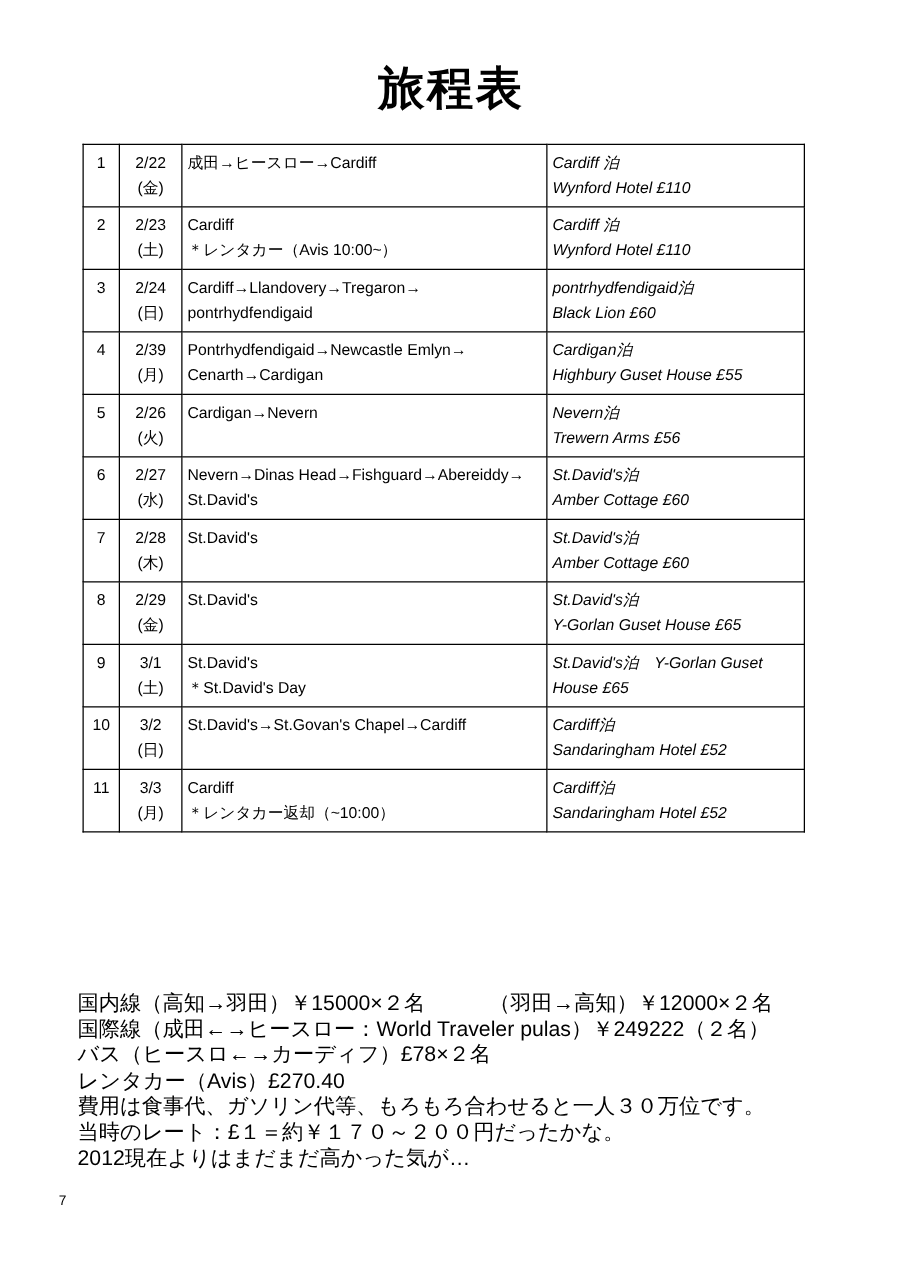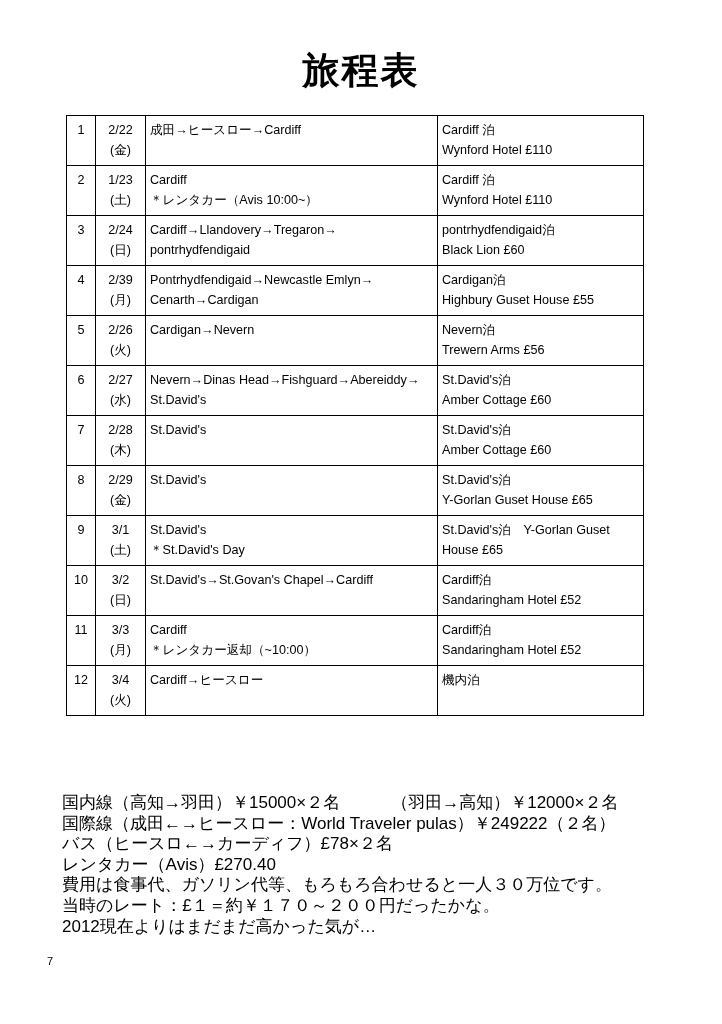--- a/index.html
+++ b/index.html
@@ -46,21 +46,21 @@
   }
   .itinerary td {
     border: 1px solid #000000;
     padding: 0;
     vertical-align: top;
     overflow: hidden;
   }
   .col-no    { width: 29px; }
   .col-date  { width: 50px; }
   .col-act   { width: 292px; }
-  .col-stay  { width: 206px; }
+  .col-stay  { width: 206px; font-style: italic; }
 
   .cell {
     padding: 4px 3px 5px 4px;
     line-height: 20px;
     white-space: nowrap;
     overflow: hidden;
   }
   .cell.center { text-align: center; padding-left: 0; padding-right: 0; }
   .cell .ln { display: block; }
 
@@ -130,21 +130,21 @@
           </td>
         </tr>
         <tr>
           <td class="col-no">
             <div class="cell center">
               <span class="ln">2</span>
             </div>
           </td>
           <td class="col-date">
             <div class="cell center">
-              <span class="ln">1/23</span>
+              <span class="ln">2/23</span>
               <span class="ln">(土)</span>
             </div>
           </td>
           <td class="col-act">
             <div class="cell">
               <span class="ln">Cardiff</span>
               <span class="ln">＊レンタカー（Avis 10:00~）</span>
             </div>
           </td>
           <td class="col-stay">
@@ -368,43 +368,20 @@
               <span class="ln">＊レンタカー返却（~10:00）</span>
             </div>
           </td>
           <td class="col-stay">
             <div class="cell">
               <span class="ln">Cardiff泊</span>
               <span class="ln">Sandaringham Hotel  £52</span>
             </div>
           </td>
         </tr>
-        <tr>
-          <td class="col-no">
-            <div class="cell center">
-              <span class="ln">12</span>
-            </div>
-          </td>
-          <td class="col-date">
-            <div class="cell center">
-              <span class="ln">3/4</span>
-              <span class="ln">(火)</span>
-            </div>
-          </td>
-          <td class="col-act">
-            <div class="cell">
-              <span class="ln">Cardiff→ヒースロー</span>
-            </div>
-          </td>
-          <td class="col-stay">
-            <div class="cell">
-              <span class="ln">機内泊</span>
-            </div>
-          </td>
-        </tr>
       </tbody>
   </table>
 
   <div class="notes"><div class="note-line">国内線（高知→羽田）￥15000×２名　　　（羽田→高知）￥12000×２名</div><div class="note-line">国際線（成田←→ヒースロー：World Traveler pulas）￥249222（２名）</div><div class="note-line">バス（ヒースロ←→カーディフ）£78×２名</div><div class="note-line">レンタカー（Avis）£270.40</div><div class="note-line">費用は食事代、ガソリン代等、もろもろ合わせると一人３０万位です。</div><div class="note-line">当時のレート：£１＝約￥１７０～２００円だったかな。</div><div class="note-line">2012現在よりはまだまだ高かった気が…</div></div>
 
   <div class="page-number">7</div>
 
 </div>
 
 </body></html>

